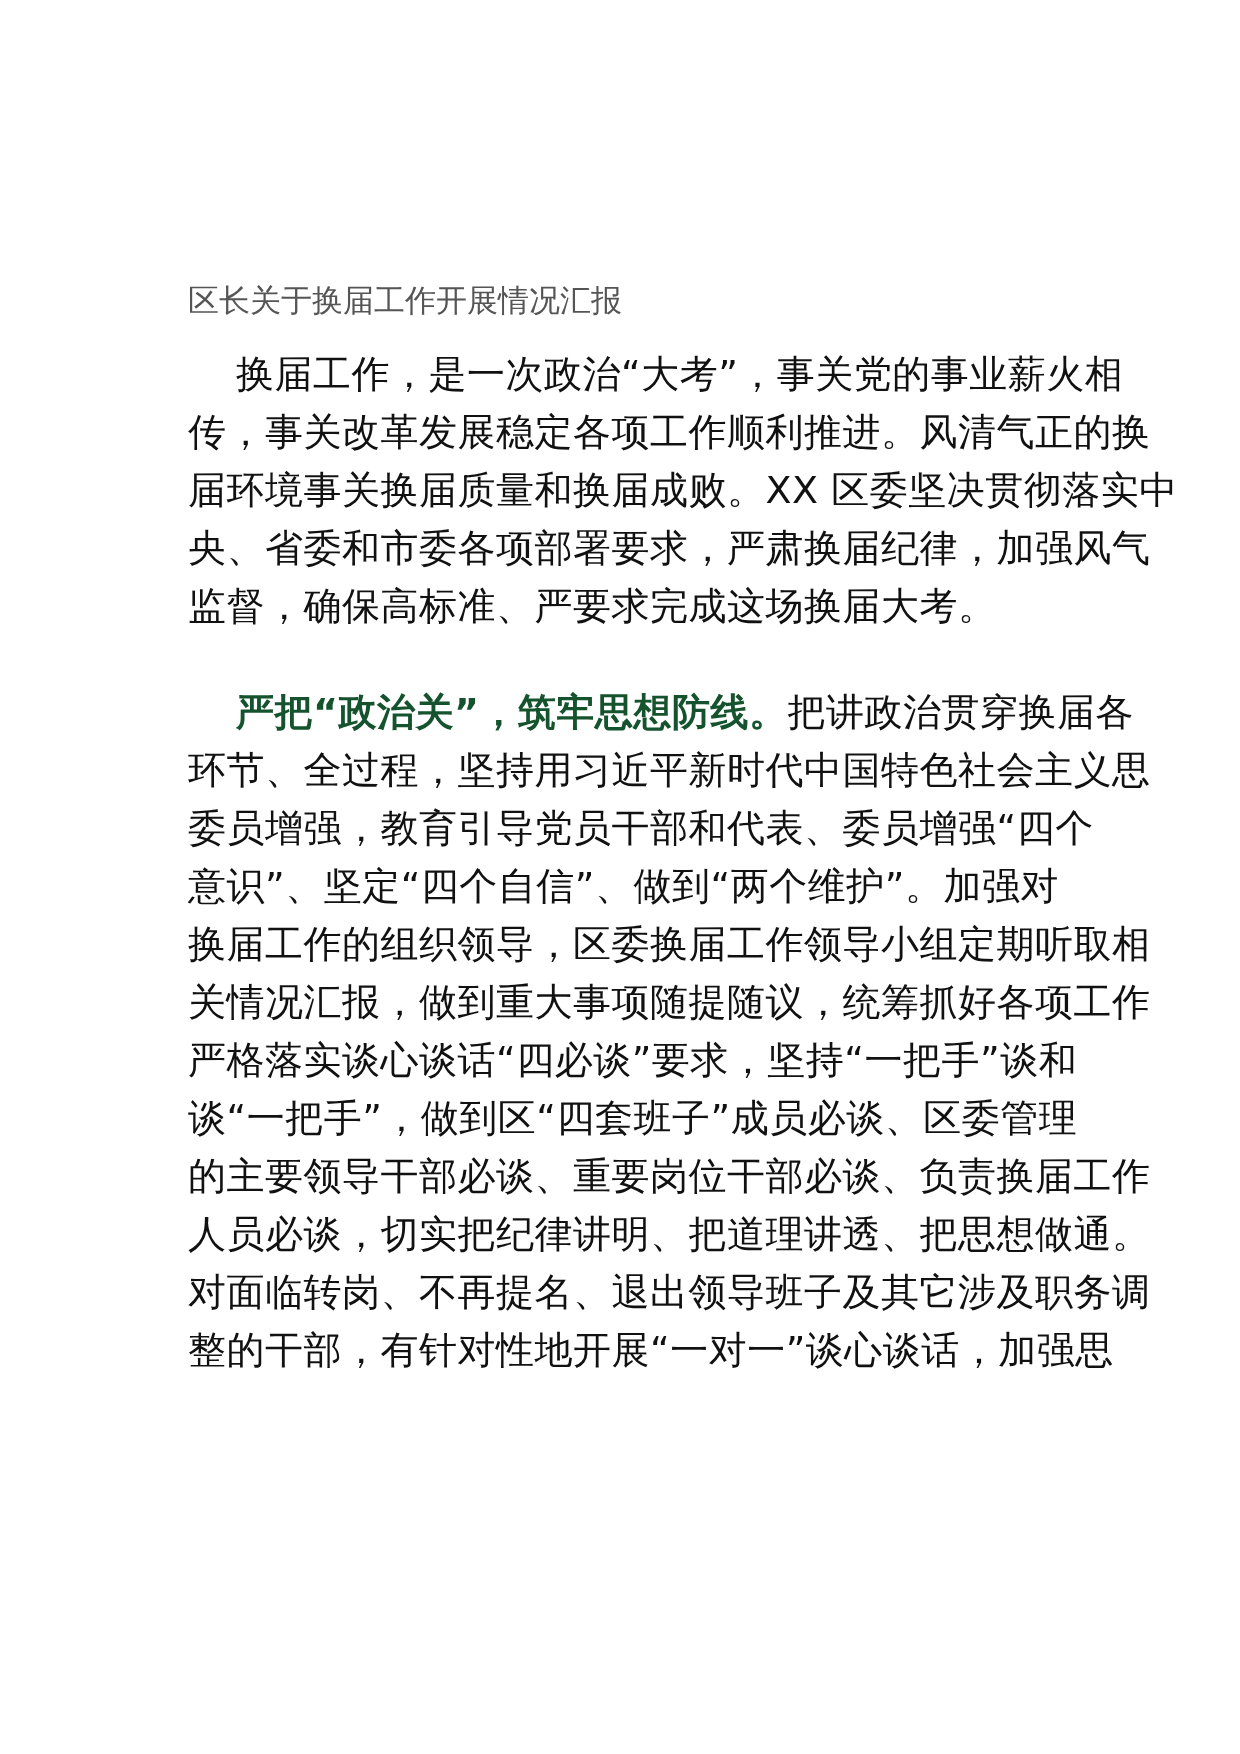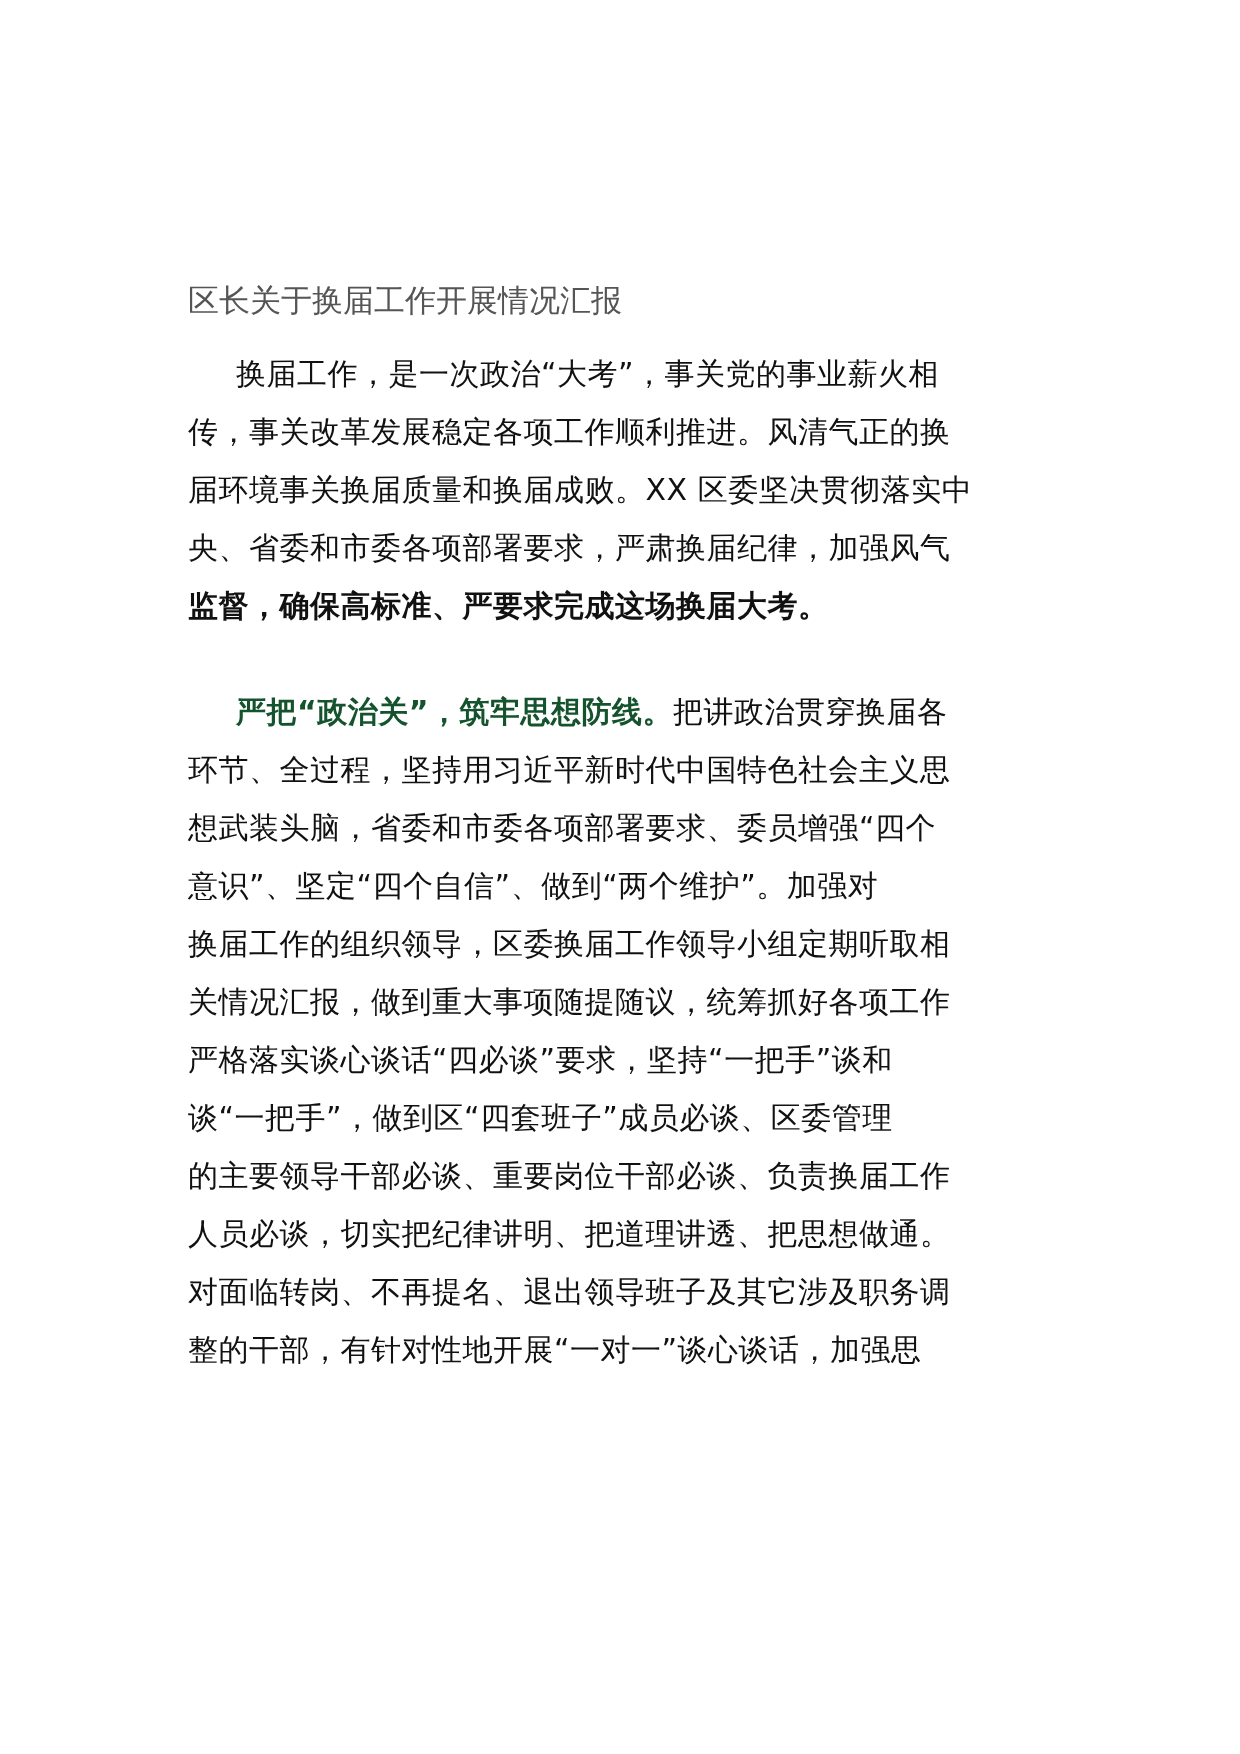--- a/index.html
+++ b/index.html
@@ -29,50 +29,50 @@
     font-size: 31px;
     line-height: 40px;
     color: #555555;
     font-weight: normal;
     letter-spacing: 0px;
     white-space: nowrap;
   }
   .line {
     position: absolute;
     left: 188px;
-    font-size: 30px;
+    font-size: 38px;
     line-height: 44px;
     color: #111111;
     white-space: nowrap;
     letter-spacing: 0.5px;
   }
   .line.indent { left: 236px; }
   .bold { font-weight: bold; color: #14532d; }
 </style>
 </head>
 <body>
 
 <div class="page">
 
   <div class="title">区长关于换届工作开展情况汇报</div>
 
   <div>
     <div class="line indent" style="top:352px;">换届工作，是一次政治“大考”，事关党的事业薪火相</div>
     <div class="line" style="top:410px;">传，事关改革发展稳定各项工作顺利推进。风清气正的换</div>
     <div class="line" style="top:468px;text-align:center;">届环境事关换届质量和换届成败。XX 区委坚决贯彻落实中</div>
     <div class="line" style="top:526px;text-align:center;">央、省委和市委各项部署要求，严肃换届纪律，加强风气</div>
-    <div class="line" style="top:584px;font-weight:bold;">监督，确保高标准、严要求完成这场换届大考。</div>
+    <div class="line" style="top:584px;">监督，确保高标准、严要求完成这场换届大考。</div>
   </div>
 
   <div>
     <div class="line indent" style="top:690px;">
       <span class="bold">严把“政治关”，筑牢思想防线。</span><span>把讲政治贯穿换届各</span>
     </div>
     <div class="line" style="top:748px;">环节、全过程，坚持用习近平新时代中国特色社会主义思</div>
-    <div class="line" style="top:806px;">想武装头脑，省委和市委各项部署要求、委员增强“四个</div>
+    <div class="line" style="top:806px;">委员增强，教育引导党员干部和代表、委员增强“四个</div>
     <div class="line" style="top:864px;">意识”、坚定“四个自信”、做到“两个维护”。加强对</div>
     <div class="line" style="top:922px;">换届工作的组织领导，区委换届工作领导小组定期听取相</div>
     <div class="line" style="top:980px;">关情况汇报，做到重大事项随提随议，统筹抓好各项工作</div>
     <div class="line" style="top:1038px;">严格落实谈心谈话“四必谈”要求，坚持“一把手”谈和</div>
     <div class="line" style="top:1096px;">谈“一把手”，做到区“四套班子”成员必谈、区委管理</div>
     <div class="line" style="top:1154px;">的主要领导干部必谈、重要岗位干部必谈、负责换届工作</div>
     <div class="line" style="top:1212px;">人员必谈，切实把纪律讲明、把道理讲透、把思想做通。</div>
     <div class="line" style="top:1270px;">对面临转岗、不再提名、退出领导班子及其它涉及职务调</div>
     <div class="line" style="top:1328px;">整的干部，有针对性地开展“一对一”谈心谈话，加强思</div>
   </div>

